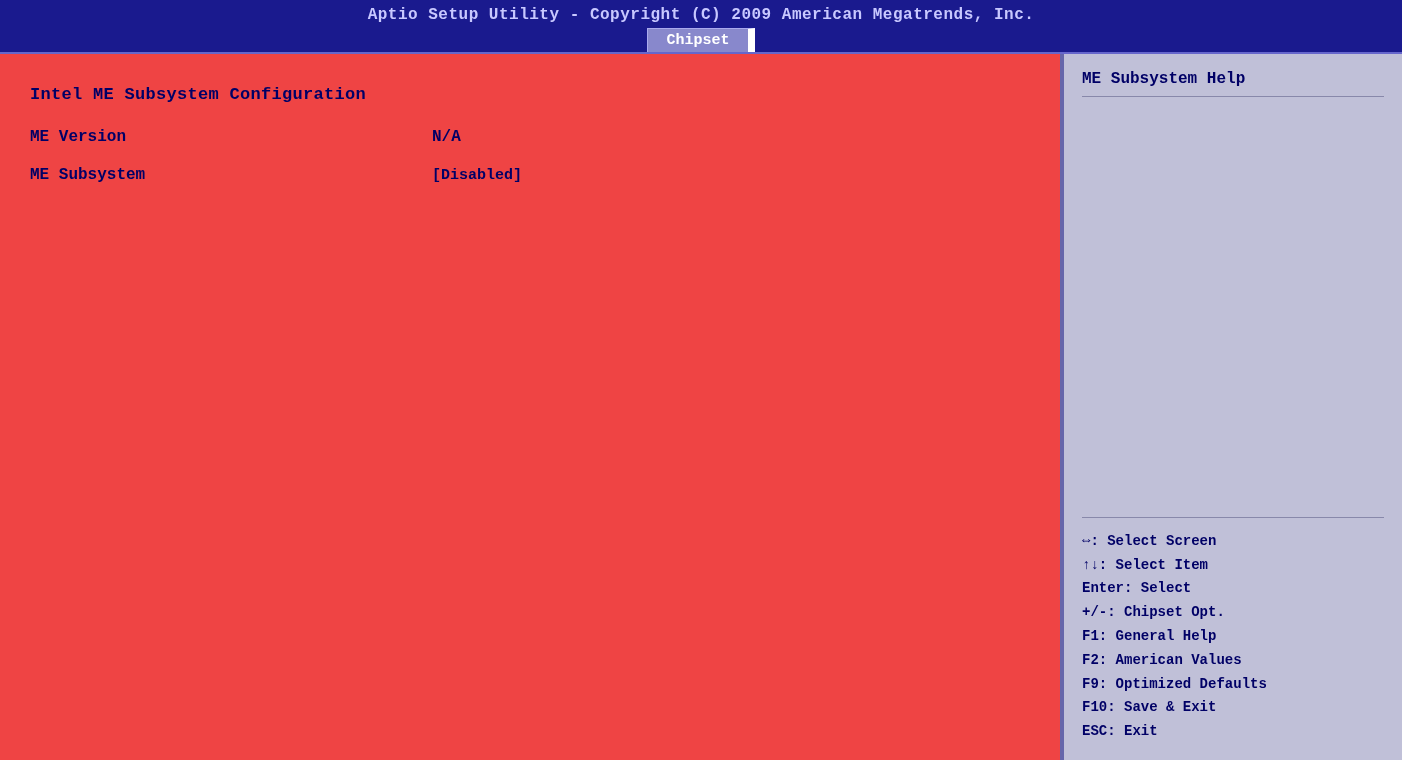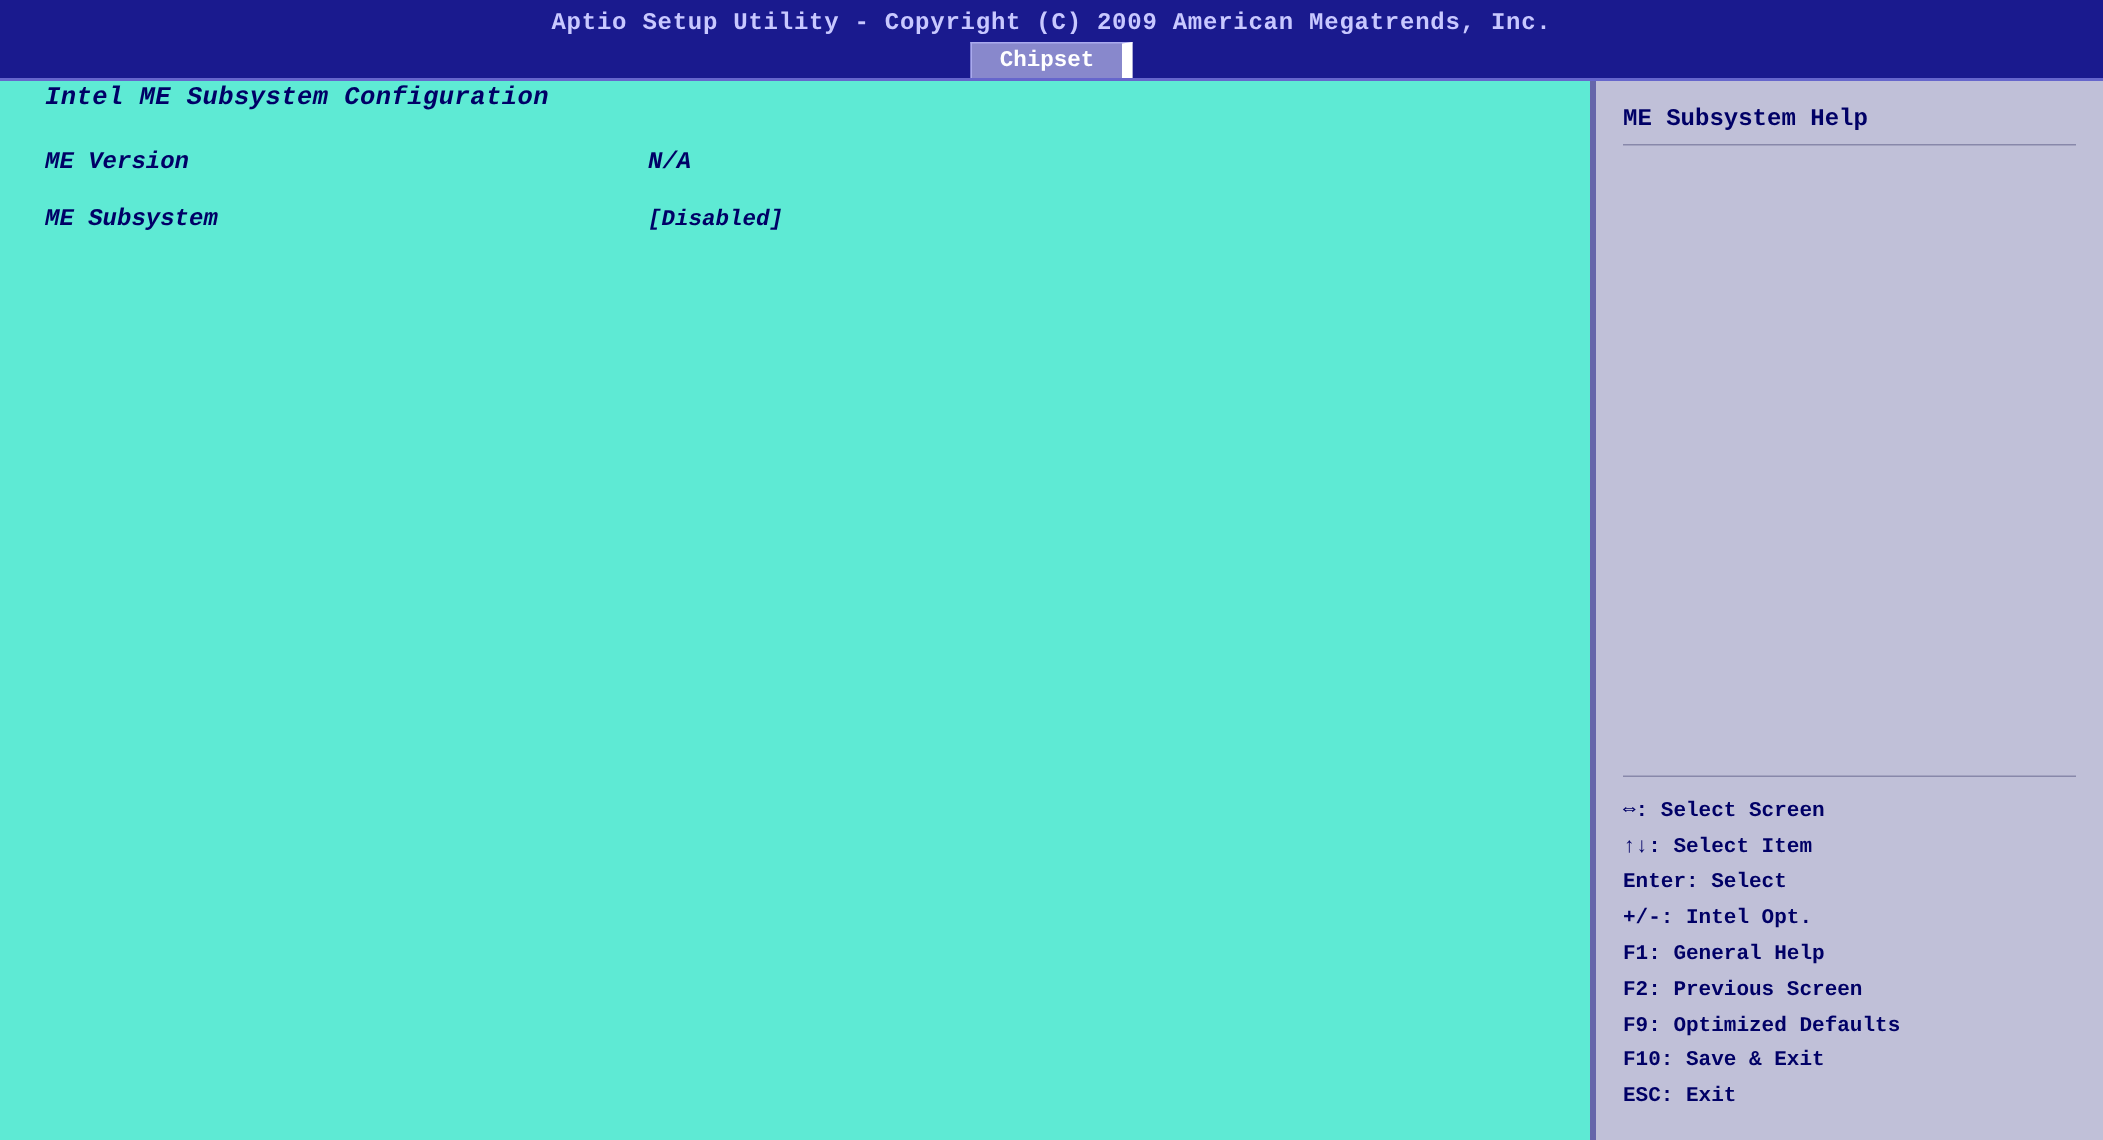--- a/index.html
+++ b/index.html
@@ -56,24 +56,23 @@
     
     .main-content {
       display: flex;
       flex: 1;
       overflow: hidden;
     }
 
     
     .left-panel {
       flex: 1;
-      background-color: #5eead4;
-      padding: 2px 30px;
+      background-color: #ef4444;
+      padding: 31px 30px;
       border-right: 2px solid #6666aa;
-      font-style: italic;
     }
 
     .section-title {
       color: #000066;
       font-size: 17px;
       font-weight: bold;
       margin-bottom: 24px;
       letter-spacing: 0.3px;
     }
 
@@ -166,23 +165,23 @@
       </div>
     </div>
 
     <div class="right-panel">
       <div class="help-title">ME Subsystem Help</div>
       <div class="help-content"></div>
       <div class="key-legend">
         <div class="key-item">⇔: Select Screen</div>
         <div class="key-item">↑↓: Select Item</div>
         <div class="key-item">Enter: Select</div>
-        <div class="key-item">+/-: Intel Opt.</div>
+        <div class="key-item">+/-: Chipset Opt.</div>
         <div class="key-item">F1: General Help</div>
-        <div class="key-item">F2: Previous Screen</div>
+        <div class="key-item">F2: American Values</div>
         <div class="key-item">F9: Optimized Defaults</div>
         <div class="key-item">F10: Save &amp; Exit</div>
         <div class="key-item">ESC: Exit</div>
       </div>
     </div>
 
   </div>
 </div>
 
 </body></html>

